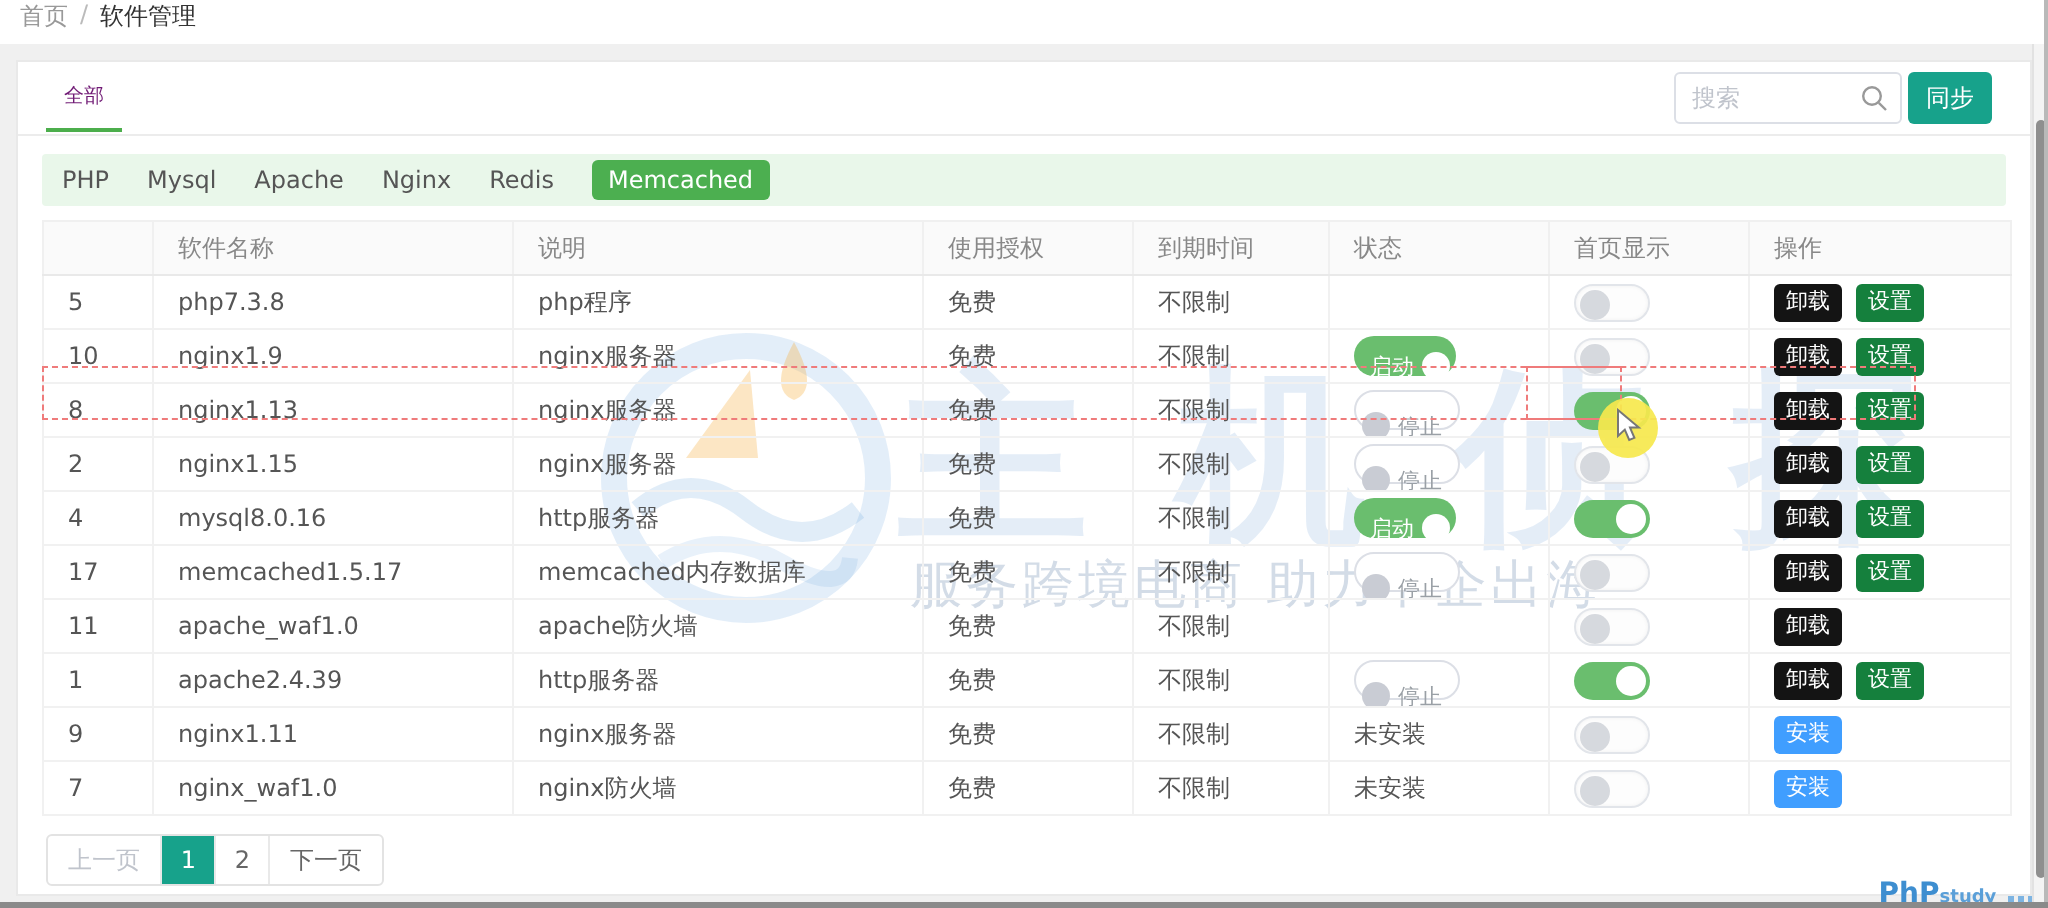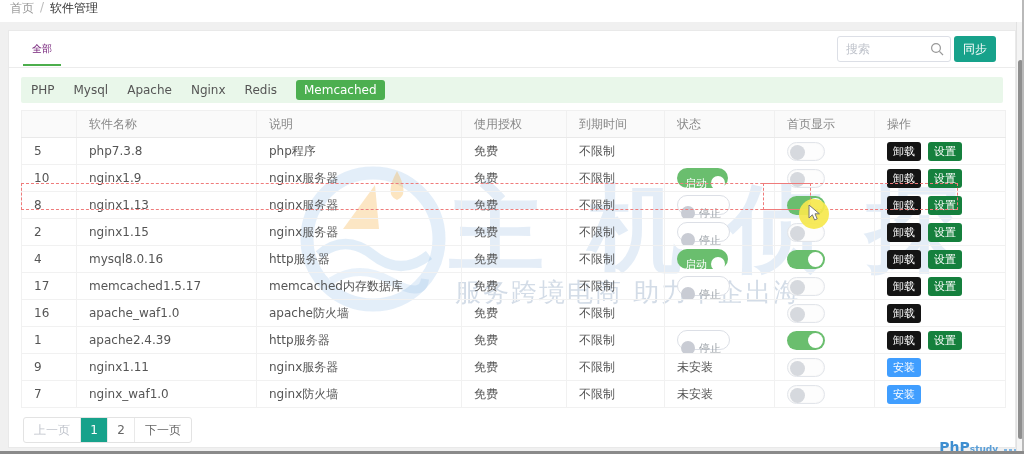--- a/index.html
+++ b/index.html
@@ -241,21 +241,21 @@
           <td>免费</td>
           <td>不限制</td>
           <td><span class="pill pill-off">
               <span class="knob"></span>
               <span>停止</span>
             </span></td>
           <td><span class="switch off"><span class="knob"></span></span></td>
           <td><button class="btn btn-dark">卸载</button><button class="btn btn-teal">设置</button></td>
         </tr>
         <tr>
-          <td>16</td>
+          <td>11</td>
           <td>apache_waf1.0</td>
           <td>apache防火墙</td>
           <td>免费</td>
           <td>不限制</td>
           <td></td>
           <td><span class="switch off"><span class="knob"></span></span></td>
           <td><button class="btn btn-dark">卸载</button></td>
         </tr>
         <tr>
           <td>1</td>

